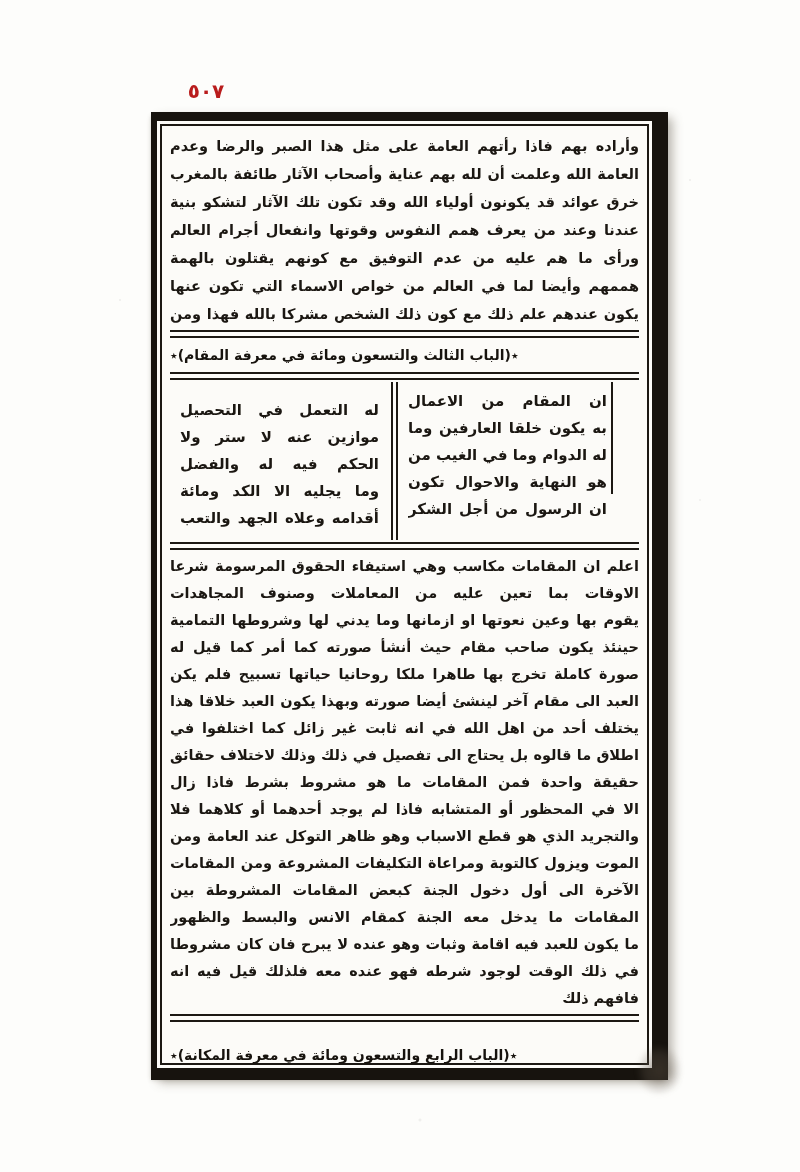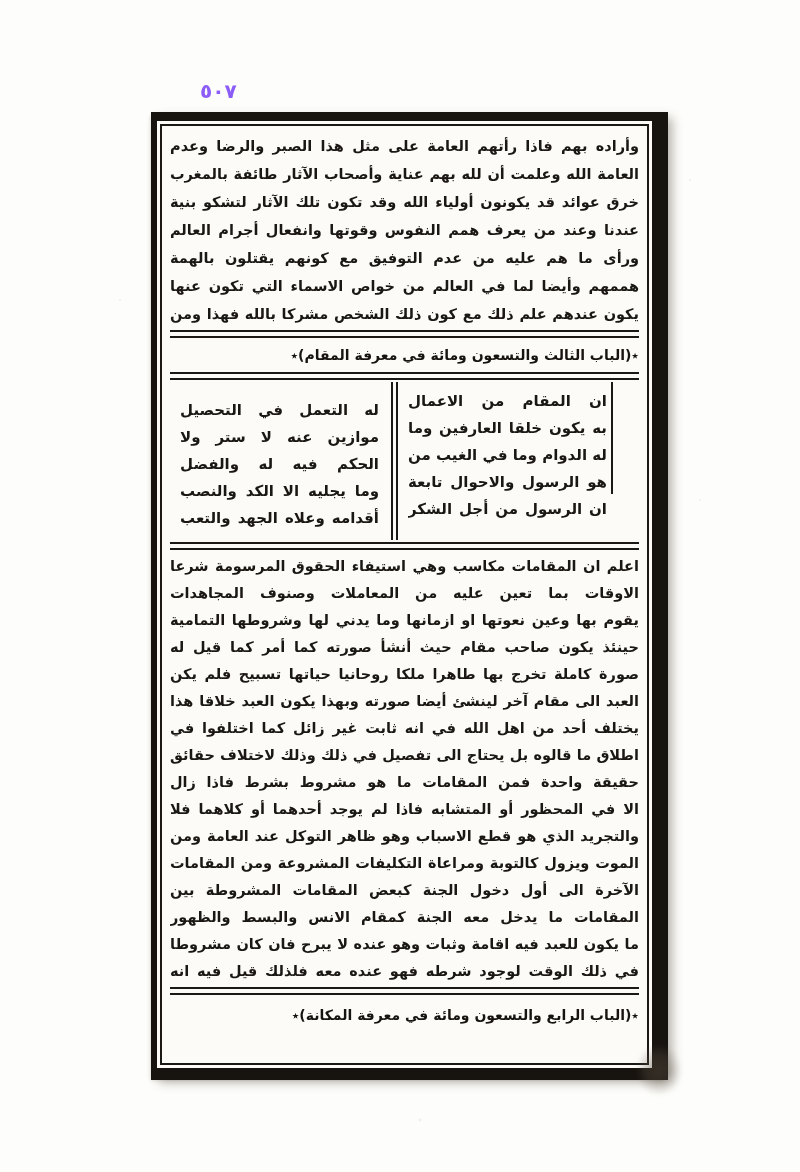--- a/index.html
+++ b/index.html
@@ -13,22 +13,23 @@
   
   .page::before{
     content:"";position:absolute;inset:0;pointer-events:none;
     background:
       radial-gradient(2px 2px at 120px 300px, rgba(60,55,45,.12), transparent 70%),
       radial-gradient(2px 2px at 700px 500px, rgba(60,55,45,.10), transparent 70%),
       radial-gradient(3px 3px at 420px 1120px, rgba(60,55,45,.10), transparent 70%),
       radial-gradient(2px 2px at 690px 180px, rgba(60,55,45,.12), transparent 70%);
   }
   .page-number{
-    position:absolute;left:200px;top:79px;width:48px;
-    font-size:20px;font-weight:700;letter-spacing:3px;color:#8b5cf6;
+    position:absolute;left:182px;top:79px;width:48px;
+    font-size:20px;font-weight:700;letter-spacing:3px;color:#b91c1c;
+    text-align:center;
   }
   .frame{
     position:absolute;left:151px;top:112px;width:517px;height:968px;
     box-sizing:border-box;
     border-style:solid;border-color:#17130e;
     border-top-width:9px;border-left-width:6px;border-bottom-width:12px;border-right-width:16px;
     box-shadow:6px 4px 10px -2px rgba(92,82,66,.45), -2px 2px 4px -2px rgba(92,82,66,.25);
     background:#fcfbf8;
   }
   .frame::after{ 
@@ -46,21 +47,21 @@
     text-align:justify;text-align-last:justify;
     color:#1b1712;
   }
   .intro-par{margin-top:2px;}
   .intro-end{text-align-last:right;padding-right:62px;padding-left:120px;}
   .rule2{
     height:4px;border-top:2px solid #1c1813;border-bottom:2px solid #1c1813;
     margin:2px 0;
   }
   .chapter-heading{
-    height:30px;line-height:30px;text-align:right;
+    height:30px;line-height:30px;text-align:left;
     font-size:14px;font-weight:700;color:#17130e;overflow:hidden;
   }
   .poem{
     display:flex;direction:rtl;position:relative;
     padding:6px 0 8px 0;min-height:142px;box-sizing:border-box;
   }
   .poem::before{ 
     content:"";position:absolute;top:0;right:26px;width:2px;height:112px;
     background:#1c1813;
   }
@@ -73,21 +74,21 @@
   }
   .vline-self{align-self:stretch;}
   .pline{
     direction:rtl;height:27px;line-height:27px;overflow:hidden;
     font-size:15px;font-weight:700;
     text-align:justify;text-align-last:justify;
   }
   .main-par{margin-top:3px;}
   .main-par .tline{height:27px;line-height:27px;}
   .main-end{text-align-last:right;padding-left:330px;}
-  .h2-box{margin-top:5px;}
+  .h2-box{margin-top:18px;}
 </style>
 </head>
 <body>
 
 <div class="page">
 
   <div class="page-number">٥٠٧</div>
 
   <div class="frame">
     <div class="frame-inner">
@@ -106,29 +107,29 @@
 
       <div class="chapter-heading">٭(الباب الثالث والتسعون ومائة في معرفة المقام)٭</div>
 
       <div class="rule2"></div>
 
       <div class="poem">
         <div class="poem-col right">
           <div class="pline">ان المقام من الاعمال يكتسب</div>
           <div class="pline">به يكون خلقا العارفين وما</div>
           <div class="pline">له الدوام وما في الغيب من عجب</div>
-          <div class="pline">هو الرسول والاحوال تابعة</div>
+          <div class="pline">هو النهاية والاحوال تكون</div>
           <div class="pline">ان الرسول من أجل الشكر قد ورمت</div>
         </div>
         <div class="vline vline-self"></div>
         <div class="poem-col left">
           <div class="pline">له التعمل في التحصيل والطلب</div>
           <div class="pline">موازين عنه لا ستر ولا حجب</div>
           <div class="pline">الحكم فيه له والفضل والادب</div>
-          <div class="pline">وما يجليه الا الكد والنصب</div>
+          <div class="pline">وما يجليه الا الكد ومائة</div>
           <div class="pline">أقدامه وعلاه الجهد والتعب</div>
         </div>
       </div>
 
       <div class="rule2"></div>
 
       <div class="main-par">
         <div class="tline">اعلم ان المقامات مكاسب وهي استيفاء الحقوق المرسومة شرعا على التمام فاذا قام العبد في</div>
         <div class="tline">الاوقات بما تعين عليه من المعاملات وصنوف المجاهدات والرياضات التي أمره الشارع أن</div>
         <div class="tline">يقوم بها وعين نعوتها او ازمانها وما يدني لها وشروطها التمامية والكمالية الموجبة لصحتها</div>
@@ -138,20 +139,21 @@
         <div class="tline">يختلف أحد من اهل الله في انه ثابت غير زائل كما اختلفوا في الحال وليس الامر عندنا على</div>
         <div class="tline">اطلاق ما قالوه بل يحتاج الى تفصيل في ذلك وذلك لاختلاف حقائق المقامات فانها ما هي على</div>
         <div class="tline">حقيقة واحدة فمن المقامات ما هو مشروط بشرط فاذا زال الشرط زال كالورع لا يكون</div>
         <div class="tline">الا في المحظور أو المتشابه فاذا لم يوجد أحدهما أو كلاهما فلا ورع وكذلك الخوف والرجاء</div>
         <div class="tline">والتجريد الذي هو قطع الاسباب وهو ظاهر التوكل عند العامة ومن المقامات ما هو ثابت الى</div>
         <div class="tline">الموت ويزول كالتوبة ومراعاة التكليفات المشروعة ومن المقامات ما يصحب العبد في</div>
         <div class="tline">الآخرة الى أول دخول الجنة كبعض المقامات المشروطة بين الخوف والرجاء ومن</div>
         <div class="tline">المقامات ما يدخل معه الجنة كمقام الانس والبسط والظهور بصفات الجمال فالمقام هو</div>
         <div class="tline">ما يكون للعبد فيه اقامة وثبات وهو عنده لا يبرح فان كان مشروطا وباشره طلبه أظهره</div>
         <div class="tline">في ذلك الوقت لوجود شرطه فهو عنده معه فلذلك قيل فيه انه ثابت لا انه يستعمل في كل وقت</div>
+        <div class="tline main-end">فافهم ذلك</div>
       </div>
 
       <div class="rule2"></div>
 
       <div class="chapter-heading h2-box">٭(الباب الرابع والتسعون ومائة في معرفة المكانة)٭</div>
 
     </div>
   </div>
 </div>
 

